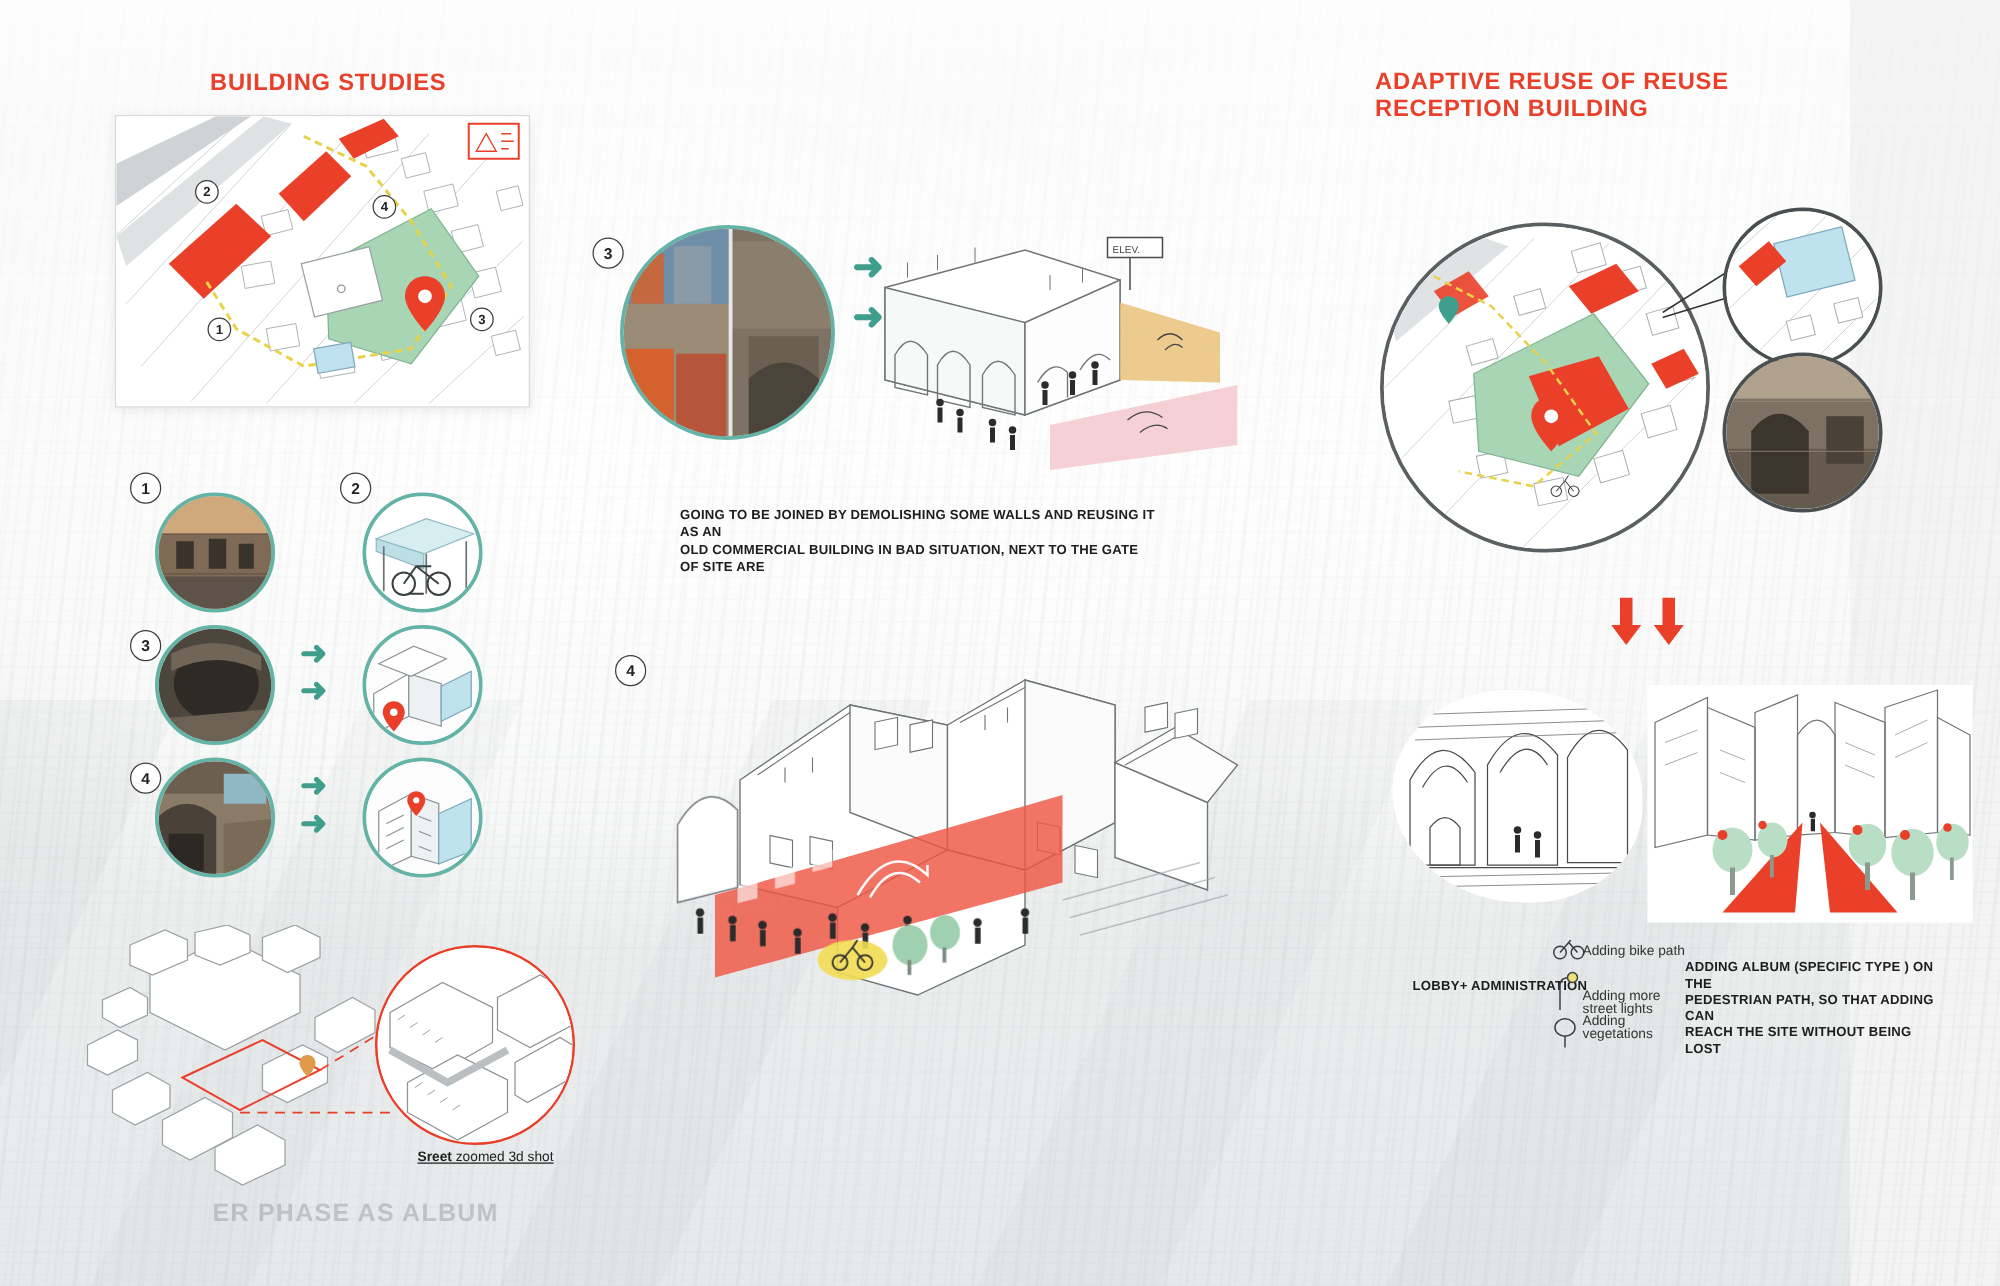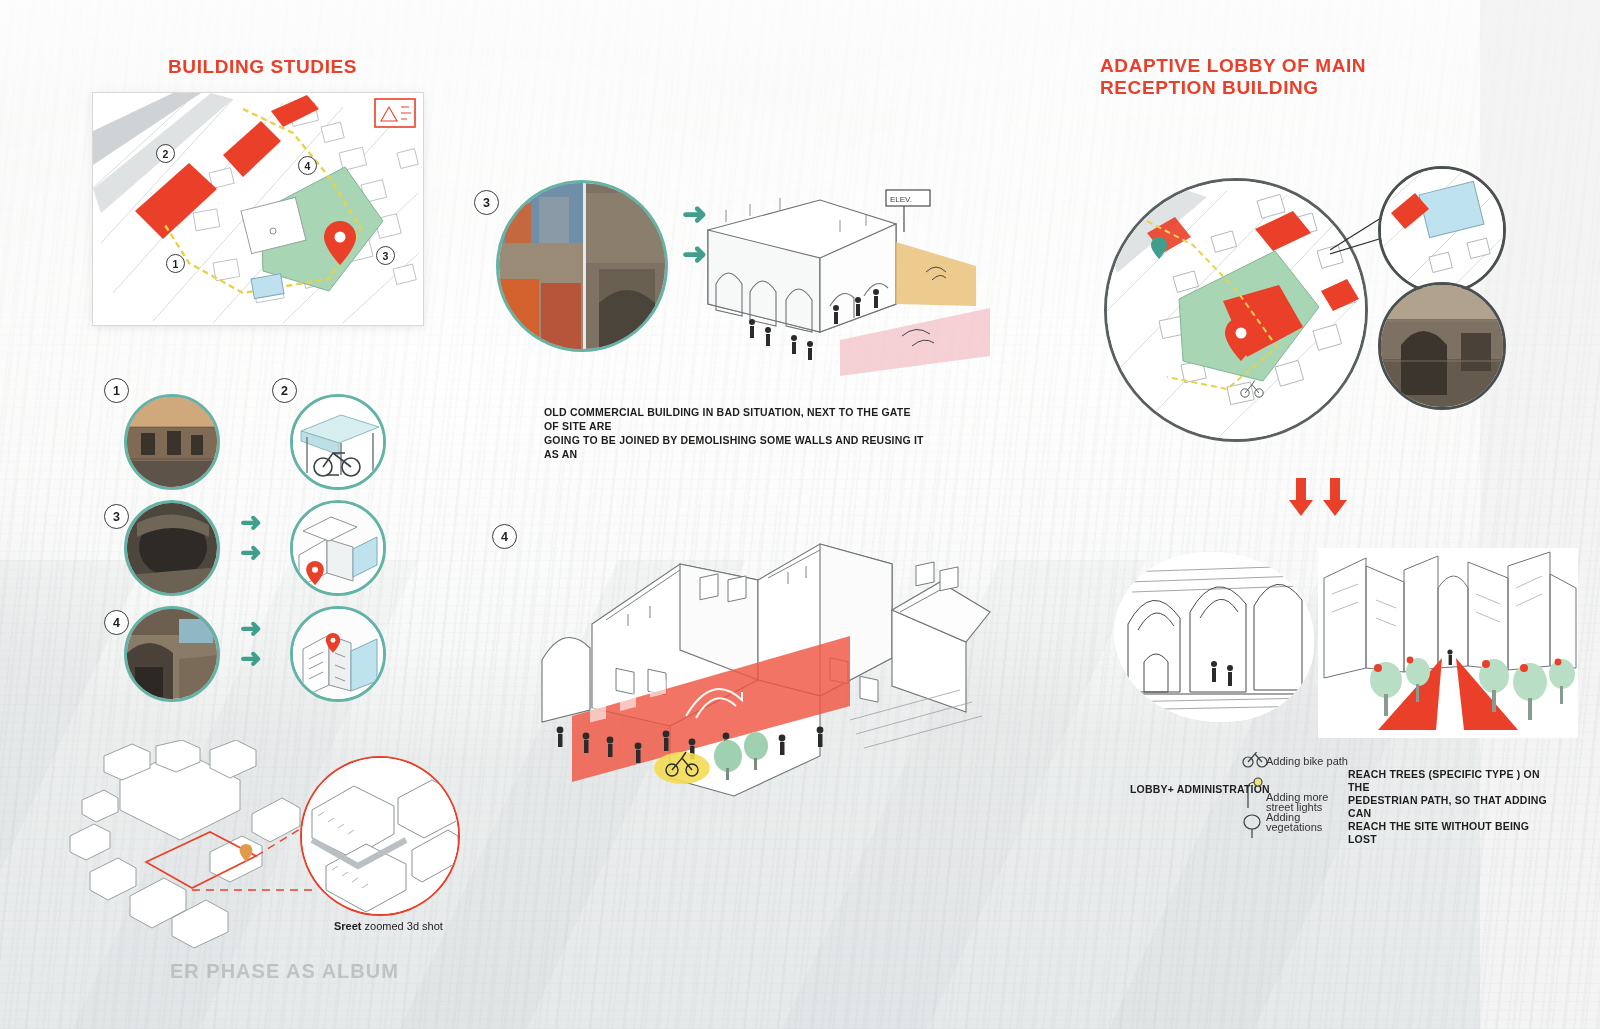--- a/index.html
+++ b/index.html
@@ -46,34 +46,34 @@
   .num{
     position:absolute;width:25px;height:25px;border-radius:50%;border:1.6px solid #3d3d3d;
     background:#ffffff;color:#222;font-size:12.5px;font-weight:bold;
     display:flex;align-items:center;justify-content:center;box-sizing:border-box;
   }
   .arrow-g{position:absolute;color:#3f9e8c;font-size:26px;line-height:20px;font-weight:bold;}
   .map-plan{
     position:absolute;background:#ffffff;border:1px solid #d8dada;
   }
   .legend-row{position:absolute;font-size:11px;color:#333;line-height:10px;}
-  .small-ital{font-size:11px;color:#222;}
+  .small-ital{font-size:11px;color:#222;text-decoration:underline;}
   .small-ital b{font-weight:bold;}
   svg{display:block;}
   .shadow-soft{box-shadow:0 2px 10px rgba(0,0,0,.08);}
 </style>
 </head>
 <body>
 
 <div id="board">
   <div class="bg-city"></div>
   <div class="bg-blocks"></div>
 
   <div class="title t-left">BUILDING STUDIES</div>
-  <div class="title t-right">ADAPTIVE LOBBY OF MAIN RECEPTION BUILDING</div>
+  <div class="title t-right">ADAPTIVE REUSE OF REUSE RECEPTION BUILDING</div>
 
   <div class="map-plan shadow-soft" style="left:92px;top:92px;width:330px;height:232px;">
     <svg width="328" height="230" viewBox="0 0 328 230">
       <rect x="0" y="0" width="328" height="230" fill="#ffffff"></rect>
       <g stroke="#c9cdcf" stroke-width="0.7" fill="none">
         <path d="M0 60 L60 10 M0 95 L95 8 M8 150 L140 6 M20 200 L190 10 M60 228 L250 14 M120 230 L300 30 M190 230 L325 100 M250 230 L326 160"></path>
       </g>
 
       <path d="M0 38 L80 0 L108 0 L0 72 Z" fill="#cfd3d5"></path>
       <path d="M0 96 L118 0 L140 6 L8 120 Z" fill="#dfe2e3"></path>
@@ -317,22 +317,22 @@
 
       <g stroke="#4a4a4a" stroke-width="1.2" fill="#ffffff">
         <rect x="196" y="10" width="44" height="16"></rect>
         <path d="M214 26 L214 52"></path>
       </g>
       <text x="200" y="22" font-family="Liberation Sans, sans-serif" font-size="8" fill="#444">ELEV.</text>
     </svg>
   </div>
 
   <div class="cap" style="left:544px;top:405px;width:380px;">
+    <div>GOING TO BE JOINED BY DEMOLISHING SOME WALLS AND REUSING IT AS AN</div>
     <div>OLD COMMERCIAL BUILDING IN BAD SITUATION, NEXT TO THE GATE OF SITE ARE</div>
-    <div>GOING TO BE JOINED BY DEMOLISHING SOME WALLS AND REUSING IT AS AN</div>
   </div>
 
   <div class="num" style="left:492px;top:524px;">4</div>
   <div style="position:absolute;left:520px;top:520px;width:520px;height:290px;">
     <svg width="520" height="290" viewBox="0 0 520 290">
 
       <g fill="#ffffff" stroke="#6f7477" stroke-width="1.1">
         <path d="M72 104 L160 44 L238 60 L238 160 L150 206 L72 188 Z"></path>
         <path d="M160 44 L238 60 L238 160 L160 130 Z" fill="#fbfbfb"></path>
         <path d="M238 60 L300 24 L372 44 L372 138 L300 176 L238 160 Z"></path>
@@ -565,21 +565,21 @@
           <circle cx="206" cy="120" r="4"></circle>
           <circle cx="240" cy="114" r="3.4"></circle>
       </g>
       <g fill="#2b2b2b">
         <circle cx="132" cy="104" r="2.6"></circle>
           <rect x="130.6" y="107" width="3.4" height="10"></rect>
       </g>
     </svg>
   </div>
   <div class="cap" style="left:1348px;top:768px;width:200px;line-height:13px;">
-    <div>REACH  TREES  (SPECIFIC TYPE ) ON THE</div>
+    <div>ADDING  ALBUM  (SPECIFIC TYPE ) ON THE</div>
     <div>PEDESTRIAN PATH, SO THAT ADDING CAN</div>
     <div>REACH THE SITE WITHOUT BEING LOST</div>
   </div>
 
   <div style="position:absolute;left:1240px;top:752px;width:110px;height:90px;">
     <svg width="110" height="90" viewBox="0 0 110 90">
       <g stroke="#3b4043" stroke-width="1.2" fill="none">
         <circle cx="8" cy="10" r="5"></circle>
           <circle cx="22" cy="10" r="5"></circle>
           <path d="M8 10 L15 2 L22 10 M15 2 L18 -2"></path>

